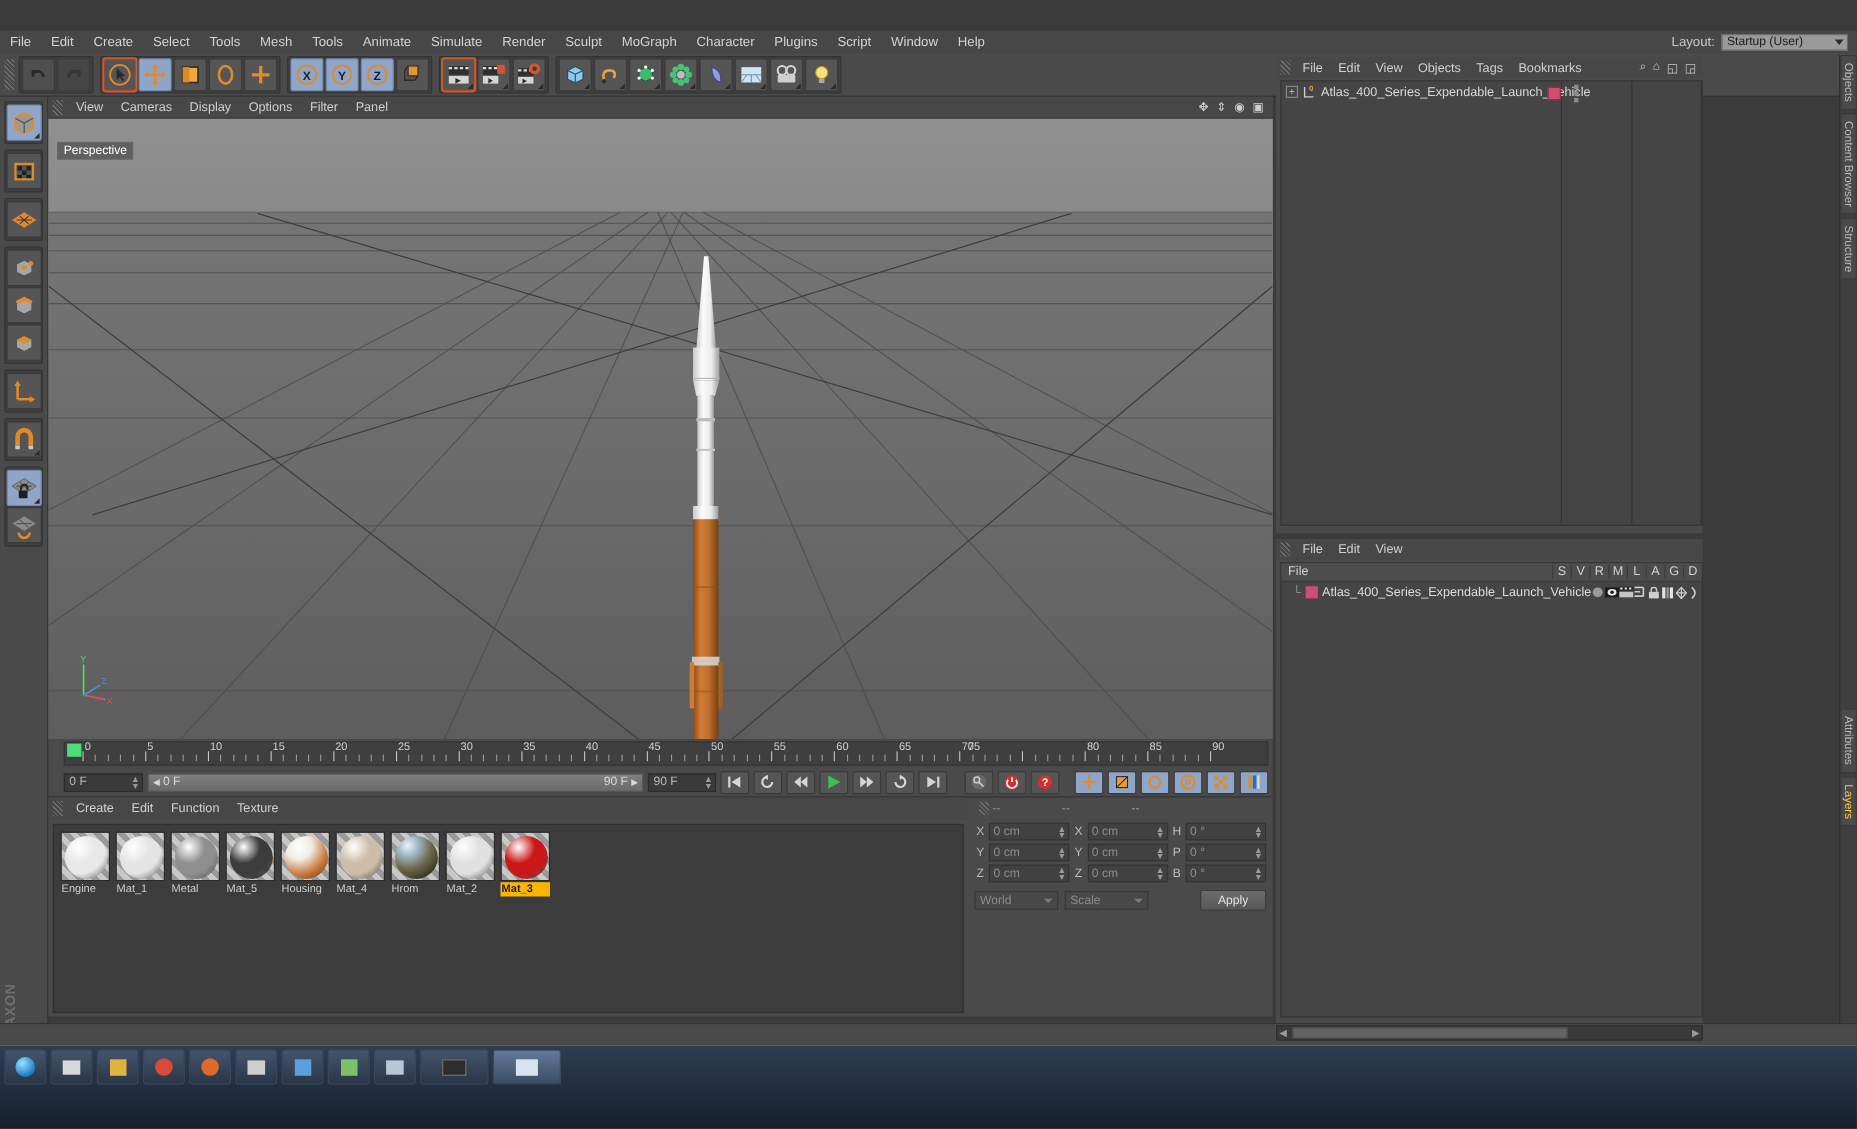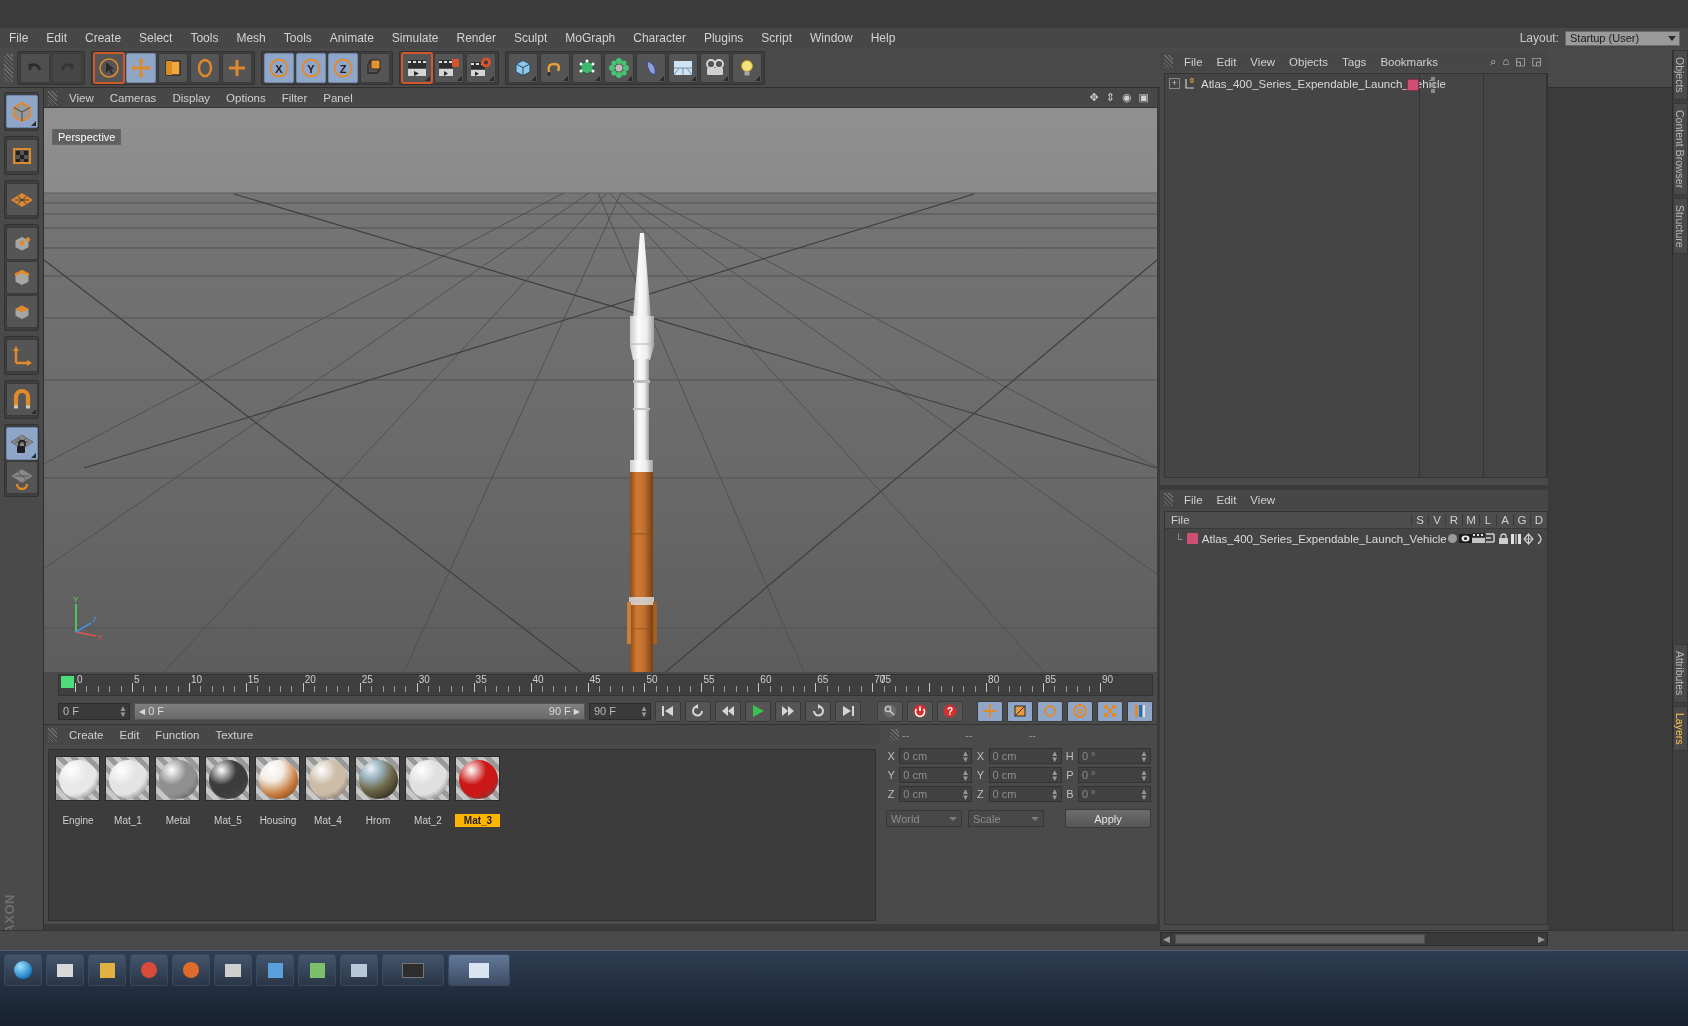--- a/index.html
+++ b/index.html
@@ -106,21 +106,21 @@
     background:#4a4a4a; border-top:1px solid #333;}
   .mm-menu{ height:20px; display:flex; align-items:center; background:#474747;}
   .mm-menu .mi{ font-size:11.5px; color:#d0d0d0; padding:1px 8px;}
   .mm-body{ margin:4px; height:172px; background:#3c3c3c; border:1px solid #303030;
     padding:6px; display:flex; gap:5px; align-items:flex-start;}
   .mat{ width:45px; }
   .mat-sw{ width:45px;height:45px; border:1px solid #2a2a2a; position:relative;
     background-image:repeating-linear-gradient(45deg,#9a9a9a 0 5px,#c8c8c8 5px 10px);}
   .mat-ball{ position:absolute; left:3px; top:3px; width:39px;height:39px;
     border-radius:50%;}
-  .mat-name{ font-size:10px; color:#cfcfcf; text-align:center; margin-top:13px;
+  .mat-name{ font-size:10px; color:#cfcfcf; text-align:left; margin-top:1px;
     overflow:hidden; white-space:nowrap; height:13px; line-height:13px;
     padding-left:1px;}
   .mat.selected .mat-name{ background:#ffb400; color:#1b1b1b; font-weight:bold;}
 
   
   .coordman{ position:absolute; left:880px; top:724px; width:277px; height:200px;
     background:#4a4a4a; border-top:1px solid #333;}
   .cm-head{ height:20px; display:flex; align-items:center; gap:56px;
     color:#9a9a9a; font-size:11px; padding-left:22px;}
   .cm-grid{ padding:3px 6px 0 6px;}
@@ -129,21 +129,21 @@
   .cm-in{ width:78px; height:16px; background:#414141; border:1px solid #333;
     color:#8d8d8d; font-size:11px; padding:0 3px; position:relative;
     display:flex;align-items:center;}
   .cm-bot{ display:flex; align-items:center; gap:6px; padding:4px 6px 0 6px;}
   .cm-sel{ width:76px;height:17px; background:#484848; border:1px solid #373737;
     color:#8d8d8d; font-size:11px; padding:0 4px; display:flex;align-items:center;
     position:relative;}
   .cm-sel .arw{ position:absolute; right:4px; top:6px;
     border-left:4px solid transparent;border-right:4px solid transparent;
     border-top:4px solid #7b7b7b;}
-  .apply-btn{ margin-left:auto; width:86px;height:19px;
+  .apply-btn{ margin-left:auto; width:60px;height:19px;
     background:linear-gradient(to bottom,#6d6d6d,#565656); border:1px solid #3b3b3b;
     border-radius:2px; color:#e4e4e4; font-size:11px;
     display:flex;align-items:center;justify-content:center;}
 
   
   .objman{ position:absolute; left:1160px; top:52px; width:388px; height:433px;
     background:#4a4a4a;}
   .om-menu{ height:19px; display:flex; align-items:center; background:#474747;}
   .om-menu .mi{ font-size:11.5px; color:#d0d0d0; padding:1px 7px;}
   .om-menu .om-ic{ margin-left:auto; display:flex; gap:6px; padding-right:6px;

